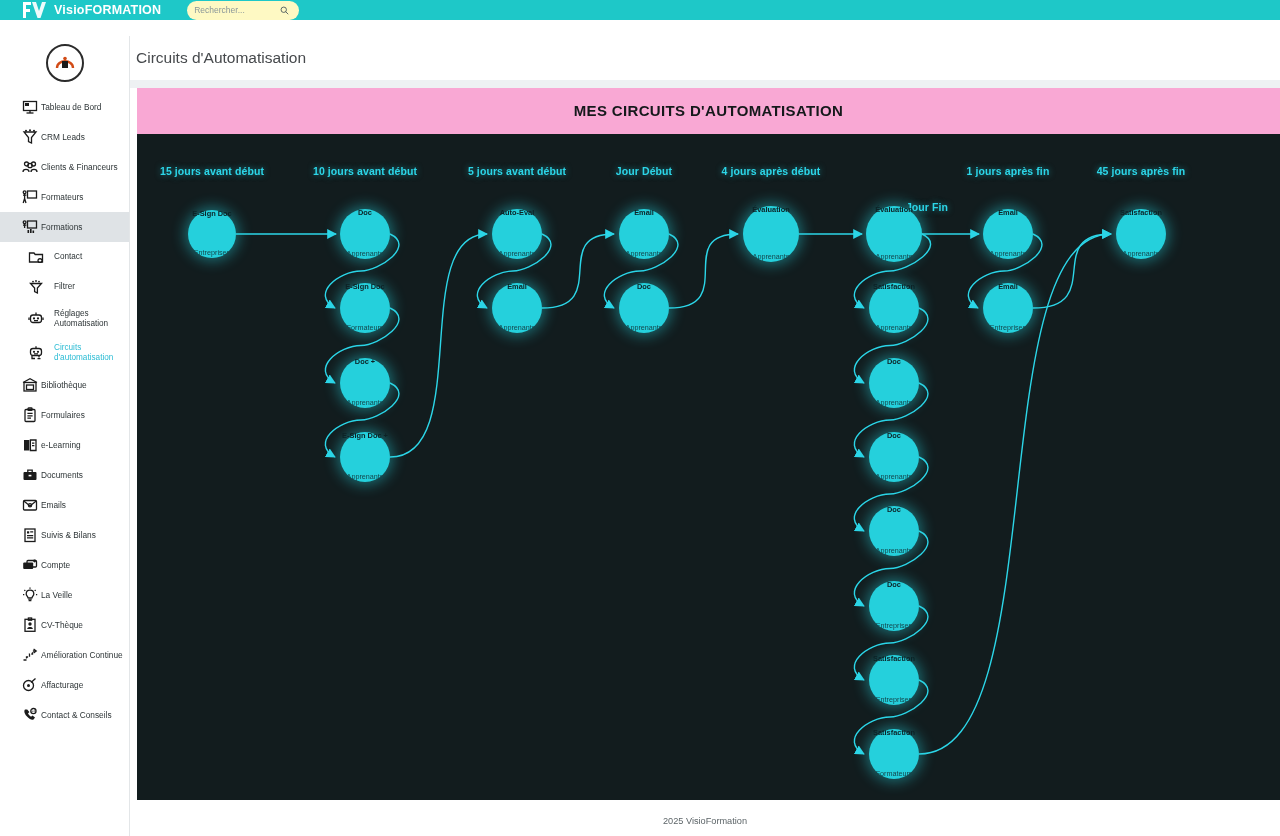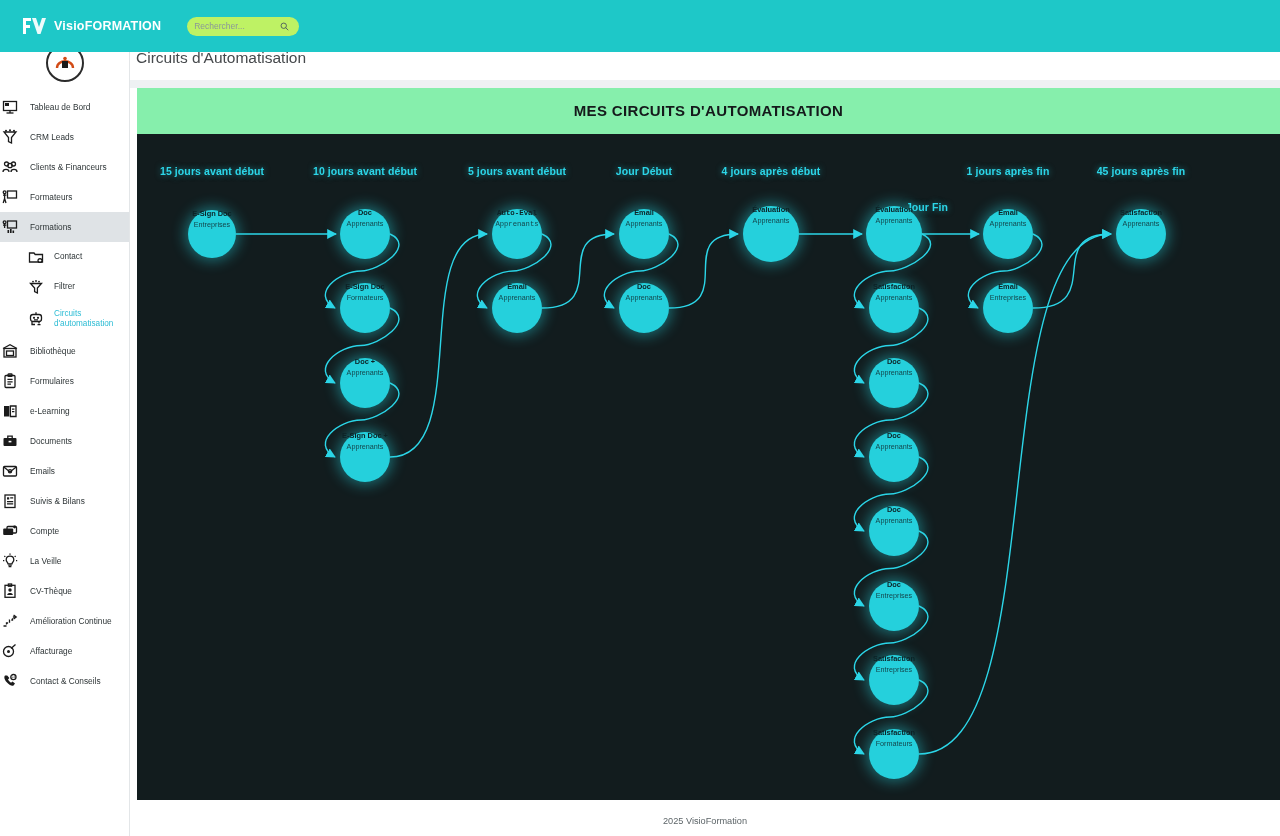--- a/index.html
+++ b/index.html
@@ -5,33 +5,33 @@
   * { box-sizing: border-box; margin: 0; padding: 0; }
   html, body {
     width: 1280px; height: 836px;
     font-family: "Liberation Sans", sans-serif;
     background: #ffffff;
     overflow: hidden;
   }
 
   
   #topbar {
-    position: absolute; left: 0; top: 0; width: 1280px; height: 52px;
+    position: absolute; left: 0; top: 0; width: 1280px; height: 20px;
     background: #1ec8c8;
     display: flex; align-items: center;
     z-index: 40;
   }
   #logo-mark { margin-left: 22px; display: flex; align-items: center; }
   #logo-text {
     color: #ffffff; font-weight: 700; font-size: 12.5px;
     letter-spacing: .2px; margin-left: 6px;
   }
   #searchbox {
     margin-left: 26px; width: 112px; height: 19px;
-    background: #bef264; border-radius: 10px;
+    background: #fef9c3; border-radius: 10px;
     display: flex; align-items: center; padding: 0 7px;
   }
   #search-input {
     border: none; outline: none; background: transparent;
     font-family: "Liberation Sans", sans-serif; font-size: 8.5px;
     color: #6b7a7c; width: 86px;
   }
   #search-input::placeholder { color: #8a9799; }
 
   
@@ -44,21 +44,21 @@
   }
   #brand-avatar {
     width: 38px; height: 38px; border-radius: 50%;
     border: 2px solid #2b2b2b; background: #fff;
     margin: 8px auto 10px auto;
     display: flex; align-items: center; justify-content: center;
     position: relative;
   }
   .nav-item {
     display: flex; align-items: center;
-    height: 30px; padding-left: 0; gap: 10px;
+    height: 30px; padding-left: 20px; gap: 1px;
     cursor: pointer;
   }
   .nav-item.tall { height: 34px; }
   .nav-item.active { background: #dfe3e6; }
   .nav-label {
     font-size: 8.3px; color: #2d3436; line-height: 1.22;
     font-family: "Liberation Sans", sans-serif;
   }
   .nav-icon { width: 20px; min-width: 20px; display: flex; justify-content: center; align-items: center; }
   .sub-item { padding-left: 26px; gap: 8px; }
@@ -76,21 +76,21 @@
     margin-left: 6px; font-size: 15.5px; color: #46494c; font-weight: 400;
   }
   #header-sep {
     position: absolute; left: 130px; top: 80px; width: 1150px; height: 8px;
     background: #eef1f3;
   }
 
   
   #panel {
     position: absolute; left: 137px; top: 88px; width: 1143px; height: 712px;
-    background: #86efac;
+    background: #f9a8d4;
     overflow: hidden;
   }
   #canvas-title {
     width: 100%; text-align: center; margin-top: 14px;
     font-size: 15px; font-weight: 700; color: #15191b;
     letter-spacing: .35px;
   }
   #graph {
     position: absolute; left: 0; top: 46px; width: 1143px; height: 666px;
     background: #121c1e;
@@ -101,21 +101,21 @@
     letter-spacing: .1px; white-space: nowrap;
     text-shadow: 0 0 6px rgba(44,214,232,.55);
   }
   #edges { position: absolute; left: 0; top: 0; width: 1143px; height: 666px; }
   .node {
     position: absolute;
     border-radius: 50%;
     background: #25d0dc;
     box-shadow: 0 0 14px 3px rgba(37,208,220,.45);
     display: flex; flex-direction: column;
-    align-items: center; justify-content: flex-start;
+    align-items: center; justify-content: space-between;
     cursor: pointer;
   }
   .node-title {
     font-size: 7.4px; font-weight: 700; color: #0d2226;
     text-align: center; line-height: 1.18; max-width: 96%;
   }
   .node-sub {
     font-size: 7.2px; font-weight: 400; color: #14464c;
     text-align: center; line-height: 1.2; margin-top: 2px;
   }
@@ -231,20 +231,31 @@
       <div class="nav-item sub-item">
         <span class="nav-icon">
           <svg width="16" height="16" viewBox="0 0 16 16" aria-hidden="true">
             <path d="M2.5 4.5 L13.5 4.5 L9.4 9 L9.4 14 L6.6 12.6 L6.6 9 Z" stroke="#1b1b1b" stroke-width="1.3" fill="none"></path>
             <circle cx="5" cy="2.6" r="0.9" fill="#1b1b1b"></circle>
             <circle cx="8" cy="2" r="0.9" fill="#1b1b1b"></circle>
             <circle cx="11" cy="2.6" r="0.9" fill="#1b1b1b"></circle>
           </svg>
         </span>
         <span class="nav-label">Filtrer</span>
+      </div>
+      <div class="nav-item sub-item tall">
+        <span class="nav-icon">
+          <svg width="16" height="16" viewBox="0 0 16 16" aria-hidden="true">
+            <rect x="2.5" y="4" width="11" height="7.5" rx="2.5" stroke="#1b1b1b" stroke-width="1.3" fill="none"></rect>
+            <circle cx="6" cy="7.4" r="1.1" fill="#1b1b1b"></circle>
+            <circle cx="10" cy="7.4" r="1.1" fill="#1b1b1b"></circle>
+            <path d="M6 9.6 L10 9.6 M8 1.6 L8 4 M1 6.5 L1 9 M15 6.5 L15 9" stroke="#1b1b1b" stroke-width="1.3" fill="none"></path>
+          </svg>
+        </span>
+        <span class="nav-label">Réglages Automatisation</span>
       </div>
       <div class="nav-item sub-item sub-active tall">
         <span class="nav-icon">
           <svg width="16" height="16" viewBox="0 0 16 16" aria-hidden="true">
             <rect x="2.5" y="3.5" width="11" height="7" rx="2.5" stroke="#1b1b1b" stroke-width="1.3" fill="none"></rect>
             <circle cx="6" cy="6.8" r="1.1" fill="#1b1b1b"></circle>
             <circle cx="10" cy="6.8" r="1.1" fill="#1b1b1b"></circle>
             <path d="M6 8.9 L10 8.9 M8 1.2 L8 3.5" stroke="#1b1b1b" stroke-width="1.3" fill="none"></path>
             <path d="M4 10.5 L4 13.5 L7 13.5 M11 10.5 L11 12.5 M9.5 13.6 L12.5 13.6" stroke="#1b1b1b" stroke-width="1.3" fill="none"></path>
           </svg>
@@ -438,21 +449,21 @@
           <div class="node-sub">Formateurs</div>
         </div>
         <div class="node" style="width: 50px; height: 50px; left: 203px; top: 224px;">
           <div class="node-title">Doc +</div>
           <div class="node-sub">Apprenants</div>
         </div>
         <div class="node" style="width: 50px; height: 50px; left: 203px; top: 298px;">
           <div class="node-title">E-Sign Doc +</div>
           <div class="node-sub">Apprenants</div>
         </div>
-        <div class="node" style="width: 50px; height: 50px; left: 355px; top: 75px; font-family: Liberation Mono, monospace;">
+        <div class="node" style="width: 50px; height: 50px; left: 355px; top: 75px;">
           <div class="node-title">Auto-Eval</div>
           <div class="node-sub">Apprenants</div>
         </div>
         <div class="node" style="width: 50px; height: 50px; left: 355px; top: 149px;">
           <div class="node-title">Email</div>
           <div class="node-sub">Apprenants</div>
         </div>
         <div class="node" style="width: 50px; height: 50px; left: 482px; top: 75px;">
           <div class="node-title">Email</div>
           <div class="node-sub">Apprenants</div>

